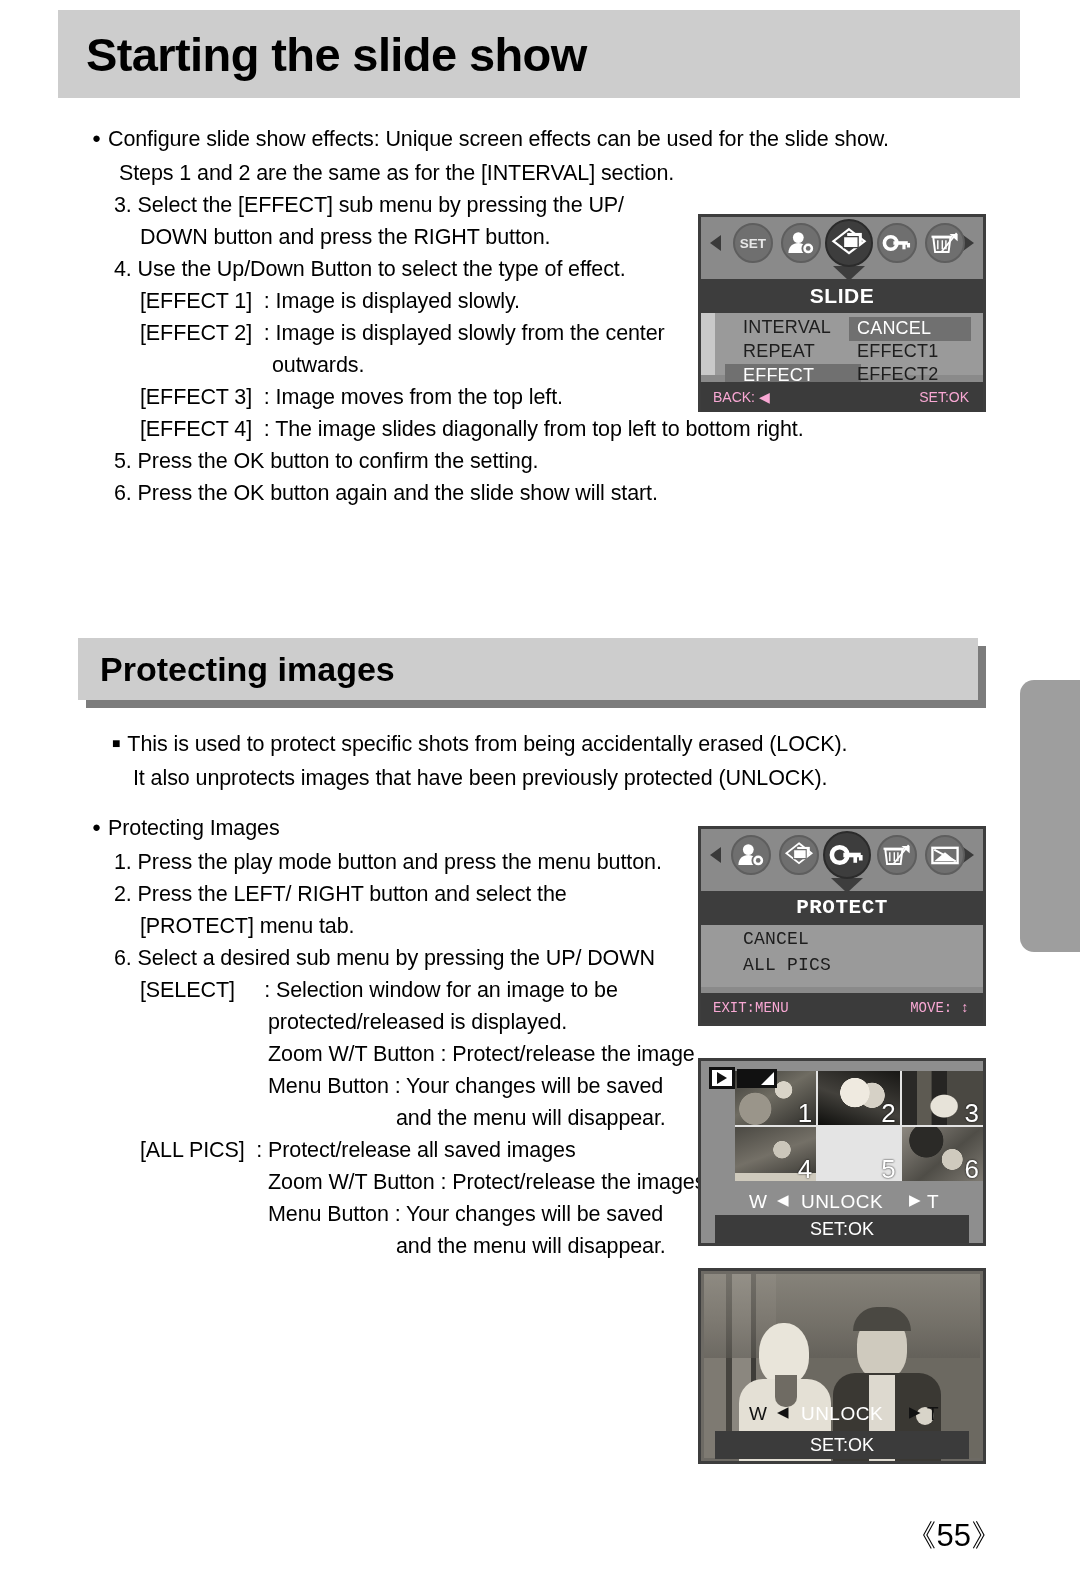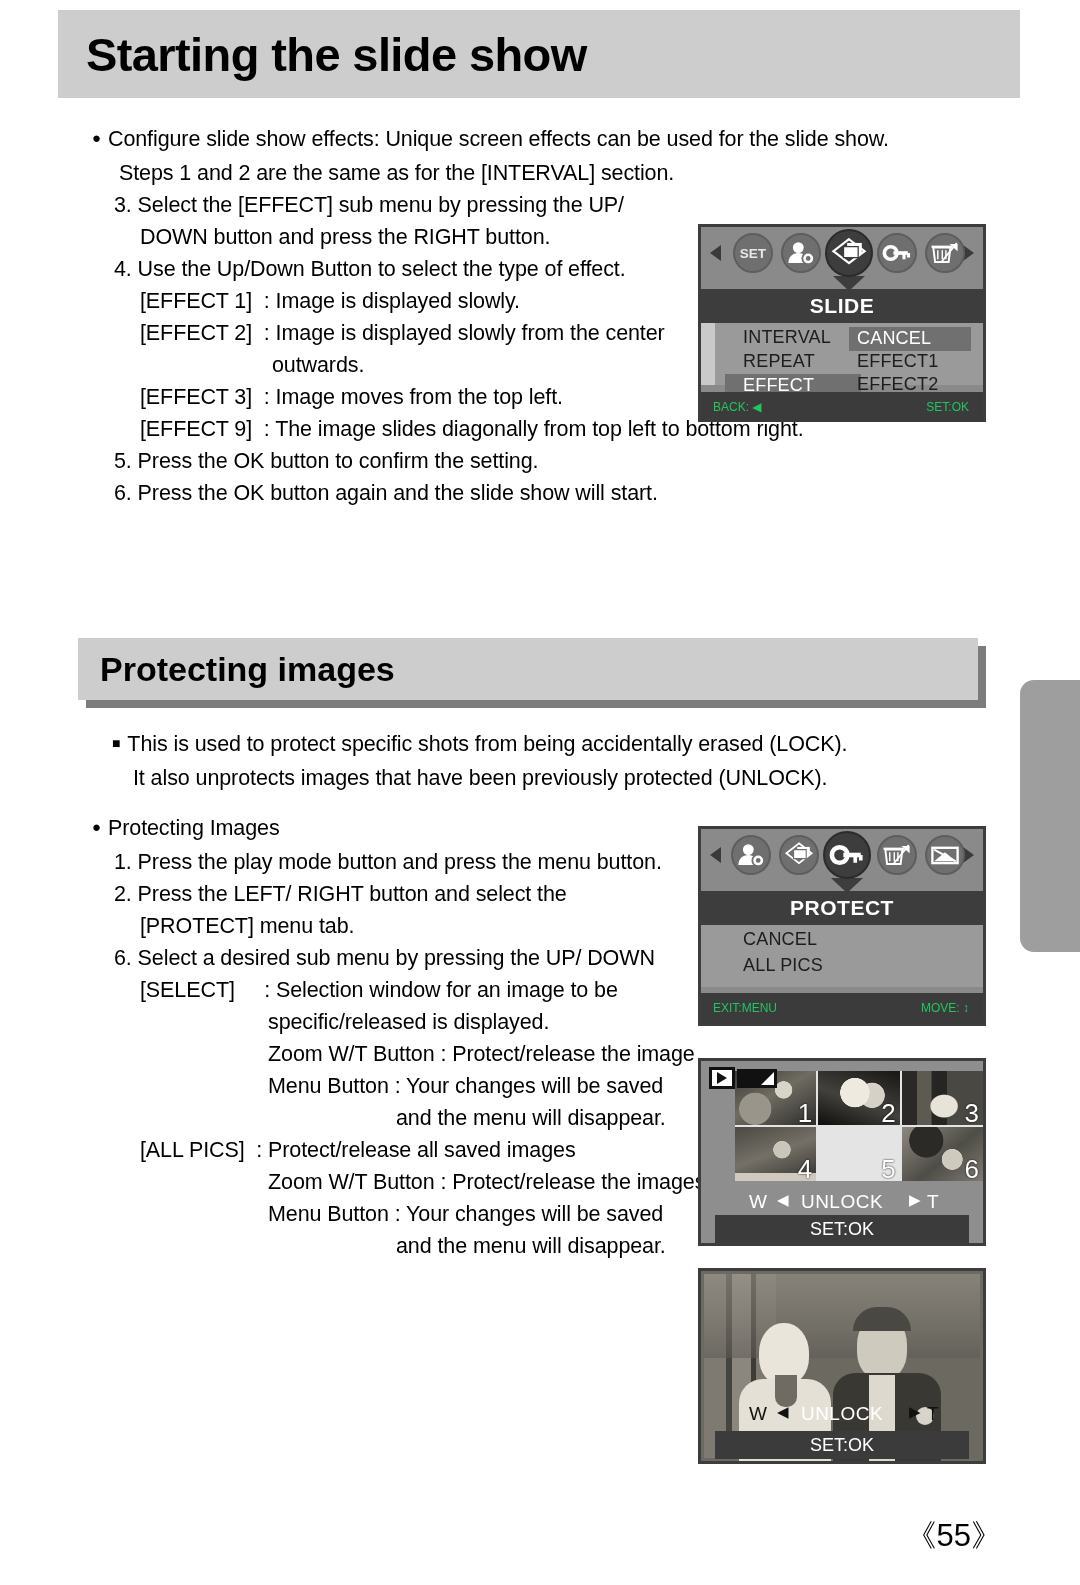--- a/index.html
+++ b/index.html
@@ -177,22 +177,22 @@
   .mrow.hl {
     background: #707070;
     color: #ffffff;
   }
   .footbar {
     position: absolute;
     left: 0;
     width: 100%;
     height: 30px;
     background: #3b3b3b;
-    color: #22c55e;
-    font-size: 12px;
+    color: #f9a8d4;
+    font-size: 14px;
     line-height: 30px;
   }
   .footbar .lft { position: absolute; left: 12px; }
   .footbar .rgt { position: absolute; right: 14px; }
 
   
   .thumbgrid {
     position: absolute;
     display: grid;
     grid-template-columns: 1fr 1fr 1fr;
@@ -286,26 +286,26 @@
 <div class="txtblock" style="left:92px; top:123px;">
   <div class="line dot">Configure slide show effects: Unique screen effects can be used for the slide show.</div>
   <div class="line" style="padding-left:27px;">Steps 1 and 2 are the same as for the [INTERVAL] section.</div>
   <div class="line" style="padding-left:22px;">3. Select the [EFFECT] sub menu by pressing the UP/</div>
   <div class="line" style="padding-left:48px;">DOWN button and press the RIGHT button.</div>
   <div class="line" style="padding-left:22px;">4. Use the Up/Down Button to select the type of effect.</div>
   <div class="line" style="padding-left:48px;">[EFFECT 1]  : Image is displayed slowly.</div>
   <div class="line" style="padding-left:48px;">[EFFECT 2]  : Image is displayed slowly from the center</div>
   <div class="line" style="padding-left:180px;">outwards.</div>
   <div class="line" style="padding-left:48px;">[EFFECT 3]  : Image moves from the top left.</div>
-  <div class="line" style="padding-left:48px;">[EFFECT 9]  : The image slides diagonally from top left to bottom right.</div>
+  <div class="line" style="padding-left:48px;">[EFFECT 4]  : The image slides diagonally from top left to bottom right.</div>
   <div class="line" style="padding-left:22px;">5. Press the OK button to confirm the setting.</div>
   <div class="line" style="padding-left:22px;">6. Press the OK button again and the slide show will start.</div>
 </div>
 
-<div class="lcd" style="left:698px; top:224px; width:288px; height:198px;">
+<div class="lcd" style="left:698px; top:214px; width:288px; height:198px;">
   <div class="iconrow">
     <div class="arrw l"></div>
     <div class="arrw r"></div>
 
     <div class="micon" style="left:32px;">
       <svg viewBox="0 0 40 40">
           <text x="20" y="26" font-size="15" font-family="Liberation Sans, sans-serif" font-weight="bold" fill="#e8e8e8" text-anchor="middle">SET</text>
         </svg>
     </div>
 
@@ -380,33 +380,33 @@
   <div class="line" style="padding-left:21px;">It also unprotects images that have been previously protected (UNLOCK).</div>
 </div>
 
 <div class="txtblock" style="left:92px; top:812px;">
   <div class="line dot">Protecting Images</div>
   <div class="line" style="padding-left:22px;">1. Press the play mode button and press the menu button.</div>
   <div class="line" style="padding-left:22px;">2. Press the LEFT/ RIGHT button and select the</div>
   <div class="line" style="padding-left:48px;">[PROTECT] menu tab.</div>
   <div class="line" style="padding-left:22px;">6. Select a desired sub menu by pressing the UP/ DOWN</div>
   <div class="line" style="padding-left:48px;">[SELECT]     : Selection window for an image to be</div>
-  <div class="line" style="padding-left:176px;">specific/released is displayed.</div>
+  <div class="line" style="padding-left:176px;">protected/released is displayed.</div>
   <div class="line" style="padding-left:176px;">Zoom W/T Button : Protect/release the image</div>
   <div class="line" style="padding-left:176px;">Menu Button : Your changes will be saved</div>
   <div class="line" style="padding-left:304px;">and the menu will disappear.</div>
   <div class="line" style="padding-left:48px;">[ALL PICS]  : Protect/release all saved images</div>
   <div class="line" style="padding-left:176px;">Zoom W/T Button : Protect/release the images</div>
   <div class="line" style="padding-left:176px;">Menu Button : Your changes will be saved</div>
   <div class="line" style="padding-left:304px;">and the menu will disappear.</div>
 </div>
 
 <div class="sidetab"></div>
 
-<div class="lcd" style="left:698px; top:826px; width:288px; height:200px;">
+<div class="lcd" style="left:698px; top:826px; width:288px; height:200px;font-family:Liberation Mono, monospace;">
   <div class="iconrow">
     <div class="arrw l"></div>
     <div class="arrw r"></div>
 
     <div class="micon" style="left:30px;">
       <svg viewBox="0 0 40 40">
         <circle cx="17" cy="14" r="6" fill="#fff"></circle>
         <path d="M6 31 c0-7 5-11 11-11 c6 0 11 4 11 11 z" fill="#fff"></path>
         <circle cx="28" cy="26" r="6.5" fill="#fff" stroke="#6f6f6f" stroke-width="2"></circle>
         <circle cx="28" cy="26" r="2.6" fill="#6f6f6f"></circle>

